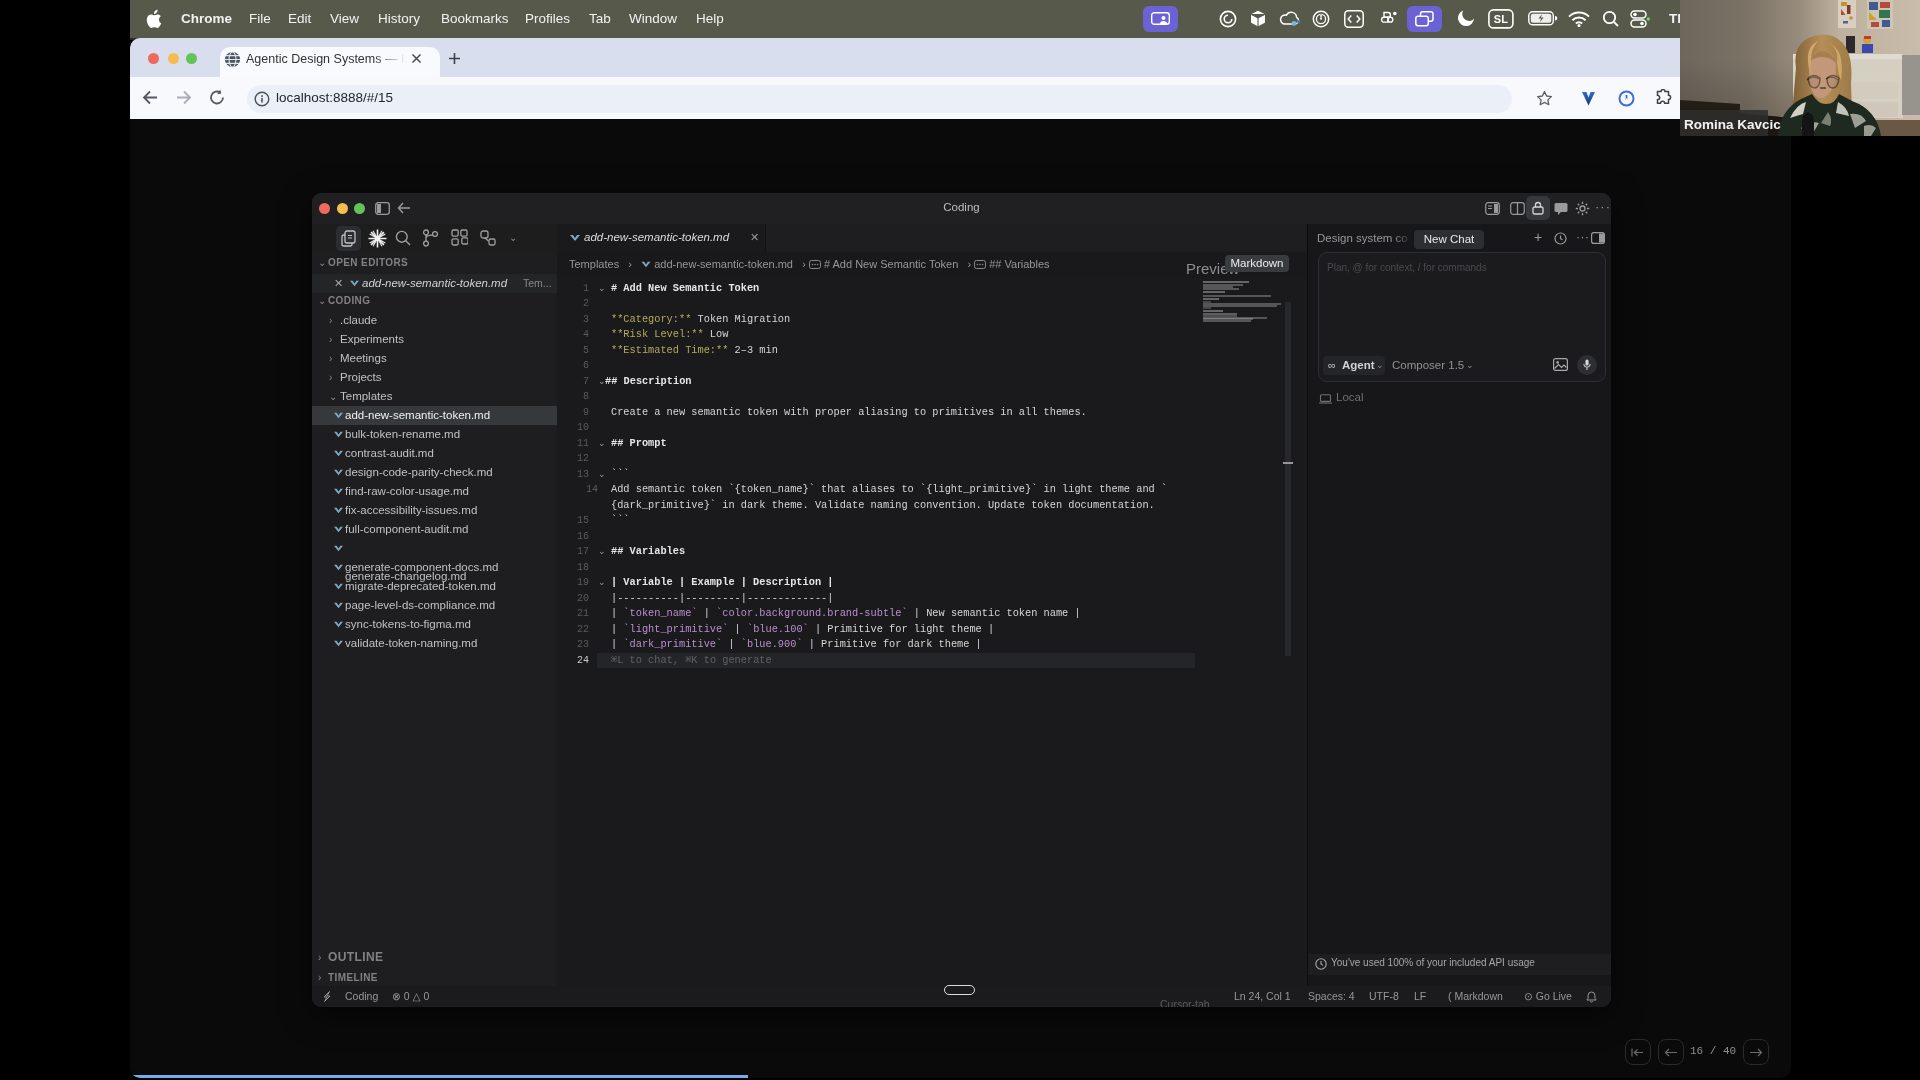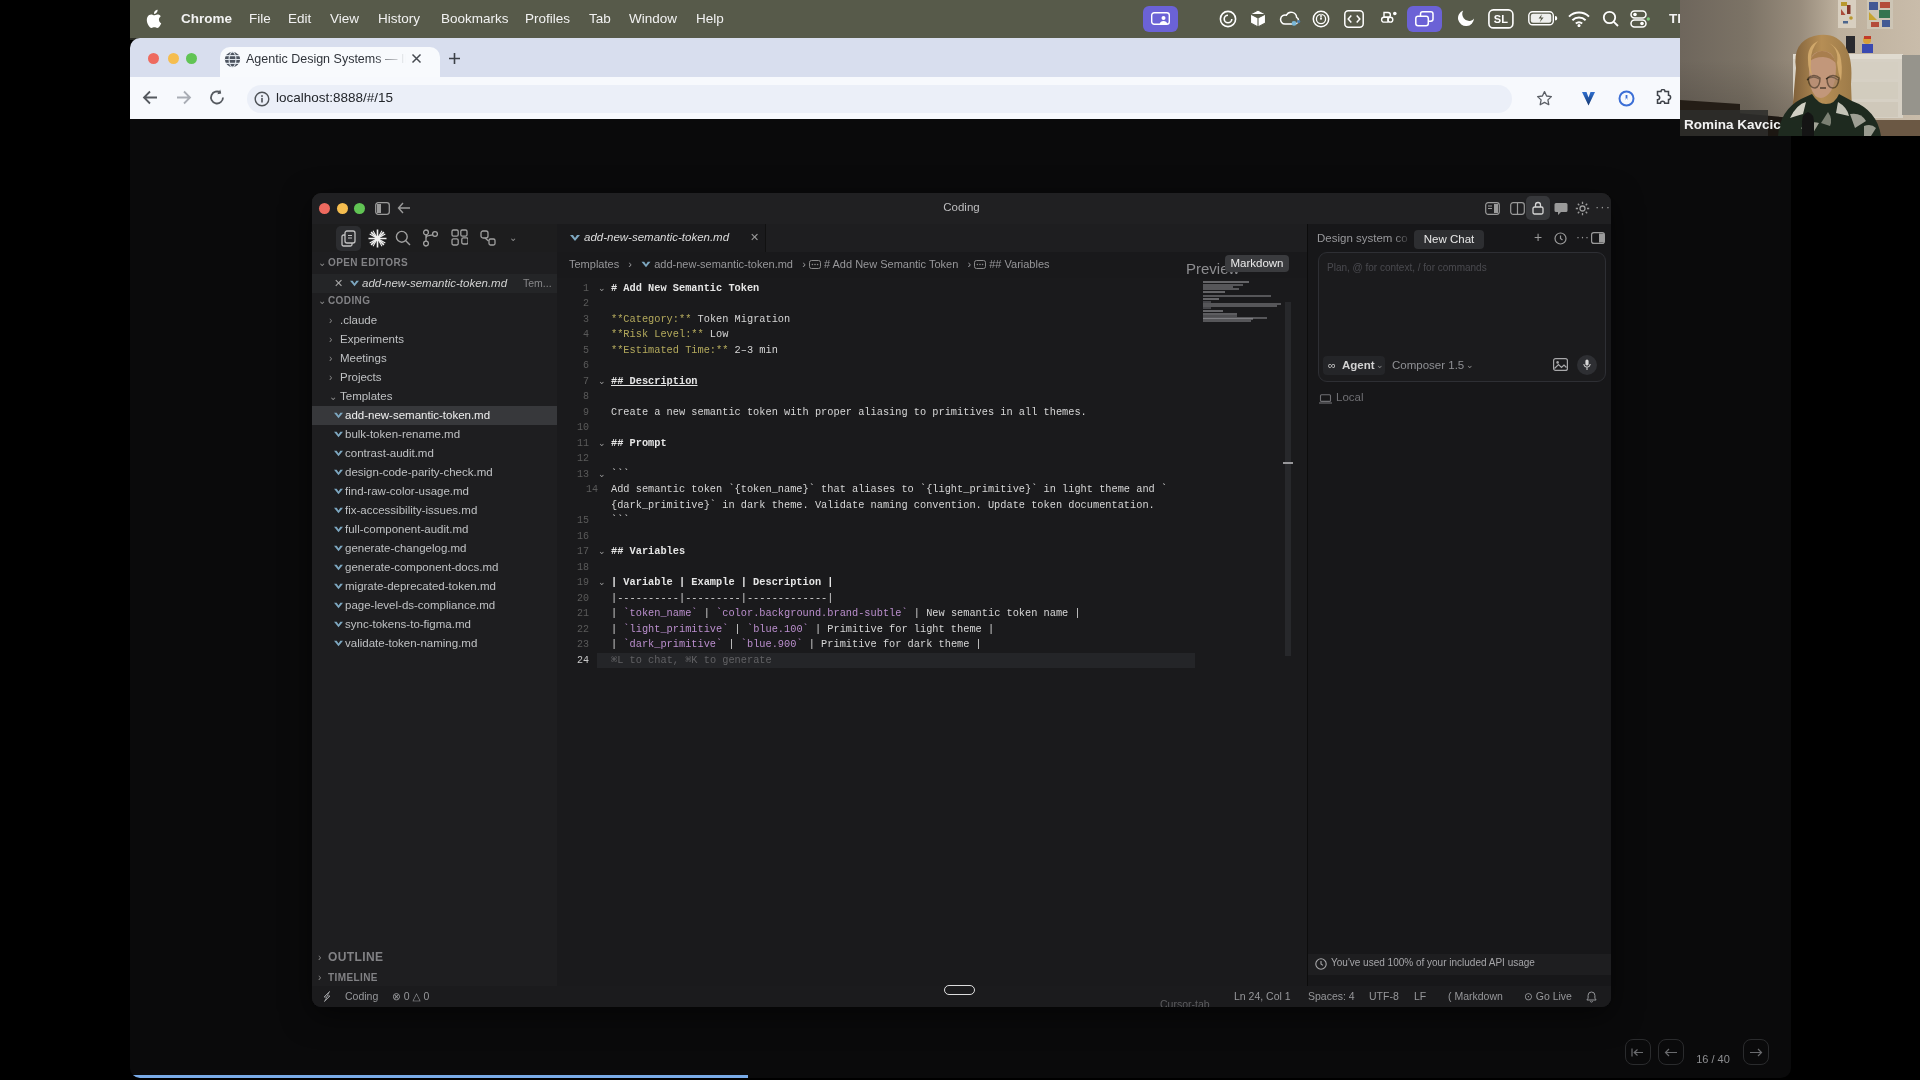--- a/index.html
+++ b/index.html
@@ -1,19 +1,19 @@
 <!DOCTYPE html>
 <html><head>
 <meta charset="utf-8">
 <style>
   html,body{margin:0;padding:0;background:#000;width:1920px;height:1080px;overflow:hidden;}
   *{box-sizing:border-box;}
   #page{position:absolute;left:0;top:0;width:1920px;height:1080px;background:#000;font-family:"Liberation Sans",sans-serif;}
   .abs{position:absolute;}
-  .mono{font-family:Liberation Sans, sans-serif;margin-top:8px;}
+  .mono{font-family:Liberation Mono, monospace;}
   
   #menubar{left:130px;top:0;width:1661px;height:38px;background:#575a4a;color:#f2f2f2;font-size:13.5px;}
   #menubar .mi{position:absolute;top:11px;white-space:nowrap;}
   
   #tabbar{left:130px;top:38px;width:1661px;height:39px;background:#d8deee;border-radius:10px 10px 0 0;}
   #toolbar{left:130px;top:77px;width:1661px;height:42px;background:#f7f9fd;}
   #viewport{left:130px;top:119px;width:1661px;height:959px;background:#0a0a0b;border-radius:0 0 10px 10px;overflow:hidden;}
   .tl{position:absolute;width:11px;height:11px;border-radius:50%;}
   
   #ide{position:absolute;left:182px;top:74px;width:1299px;height:814px;background:#1d1d1e;border-radius:9px;overflow:hidden;box-shadow:0 8px 30px rgba(0,0,0,.55);}
@@ -342,21 +342,21 @@
       <div class="trow" style="top:326.5px;">
           <svg class="ficon" viewBox="0 0 10 10">
             <path d="M0 2 L5 8 L10 2 L7 2 L5 5 L3 2 Z" fill="#7da7c0"></path>
           </svg>
           <span style="position:absolute;left:33px;">full-component-audit.md</span>
         </div>
       <div class="trow" style="top:345.5px;">
           <svg class="ficon" viewBox="0 0 10 10">
             <path d="M0 2 L5 8 L10 2 L7 2 L5 5 L3 2 Z" fill="#7da7c0"></path>
           </svg>
-          <span style="position:absolute;left:33px;">generate-changelog.md</span>
+          <span style="position:absolute;left:33px;margin-top:28px;">generate-changelog.md</span>
         </div>
       <div class="trow" style="top:364.5px;">
           <svg class="ficon" viewBox="0 0 10 10">
             <path d="M0 2 L5 8 L10 2 L7 2 L5 5 L3 2 Z" fill="#7da7c0"></path>
           </svg>
           <span style="position:absolute;left:33px;">generate-component-docs.md</span>
         </div>
       <div class="trow" style="top:383.5px;">
           <svg class="ficon" viewBox="0 0 10 10">
             <path d="M0 2 L5 8 L10 2 L7 2 L5 5 L3 2 Z" fill="#7da7c0"></path>
@@ -445,21 +445,21 @@
       <div class="fold" style="left:286px;top:87.75px;">⌄</div>
       <div class="fold" style="left:286px;top:180.75px;">⌄</div>
       <div class="fold" style="left:286px;top:242.75px;">⌄</div>
       <div class="fold" style="left:286px;top:273.75px;">⌄</div>
       <div class="fold" style="left:286px;top:351.25px;">⌄</div>
       <div class="fold" style="left:286px;top:382.25px;">⌄</div>
       <div class="cline w" style="left:299px;top:87.75px;"># Add New Semantic Token</div>
       <div class="cline" style="left:299px;top:118.75px;"><span class="y">**Category:**</span> Token Migration</div>
       <div class="cline" style="left:299px;top:134.25px;"><span class="y">**Risk Level:**</span> Low</div>
       <div class="cline" style="left:299px;top:149.75px;"><span class="y">**Estimated Time:**</span> 2–3 min</div>
-      <div class="cline w" style="left:299px;top:180.75px;text-decoration:underline;">## Description</div>
+      <div class="cline w" style="left:293px;top:180.75px;">## Description</div>
       <div class="cline" style="left:299px;top:211.75px;">Create a new semantic token with proper aliasing to primitives in all themes.</div>
       <div class="cline w" style="left:299px;top:242.75px;">## Prompt</div>
       <div class="cline" style="left:299px;top:273.75px;">```</div>
       <div class="cline" style="left:299px;top:289.25px;">Add semantic token `{token_name}` that aliases to `{light_primitive}` in light theme and `</div>
       <div class="cline" style="left:299px;top:304.75px;">{dark_primitive}` in dark theme. Validate naming convention. Update token documentation.</div>
       <div class="cline" style="left:299px;top:320.25px;">```</div>
       <div class="cline w" style="left:299px;top:351.25px;">## Variables</div>
       <div class="cline w" style="left:299px;top:382.25px;">| Variable | Example | Description |</div>
       <div class="cline" style="left:299px;top:397.75px;">|----------|---------|-------------|</div>
       <div class="cline" style="left:299px;top:413.25px;">| <span class="p">`token_name`</span> | <span class="p">`color.background.brand-subtle`</span> | New semantic token name |</div>

